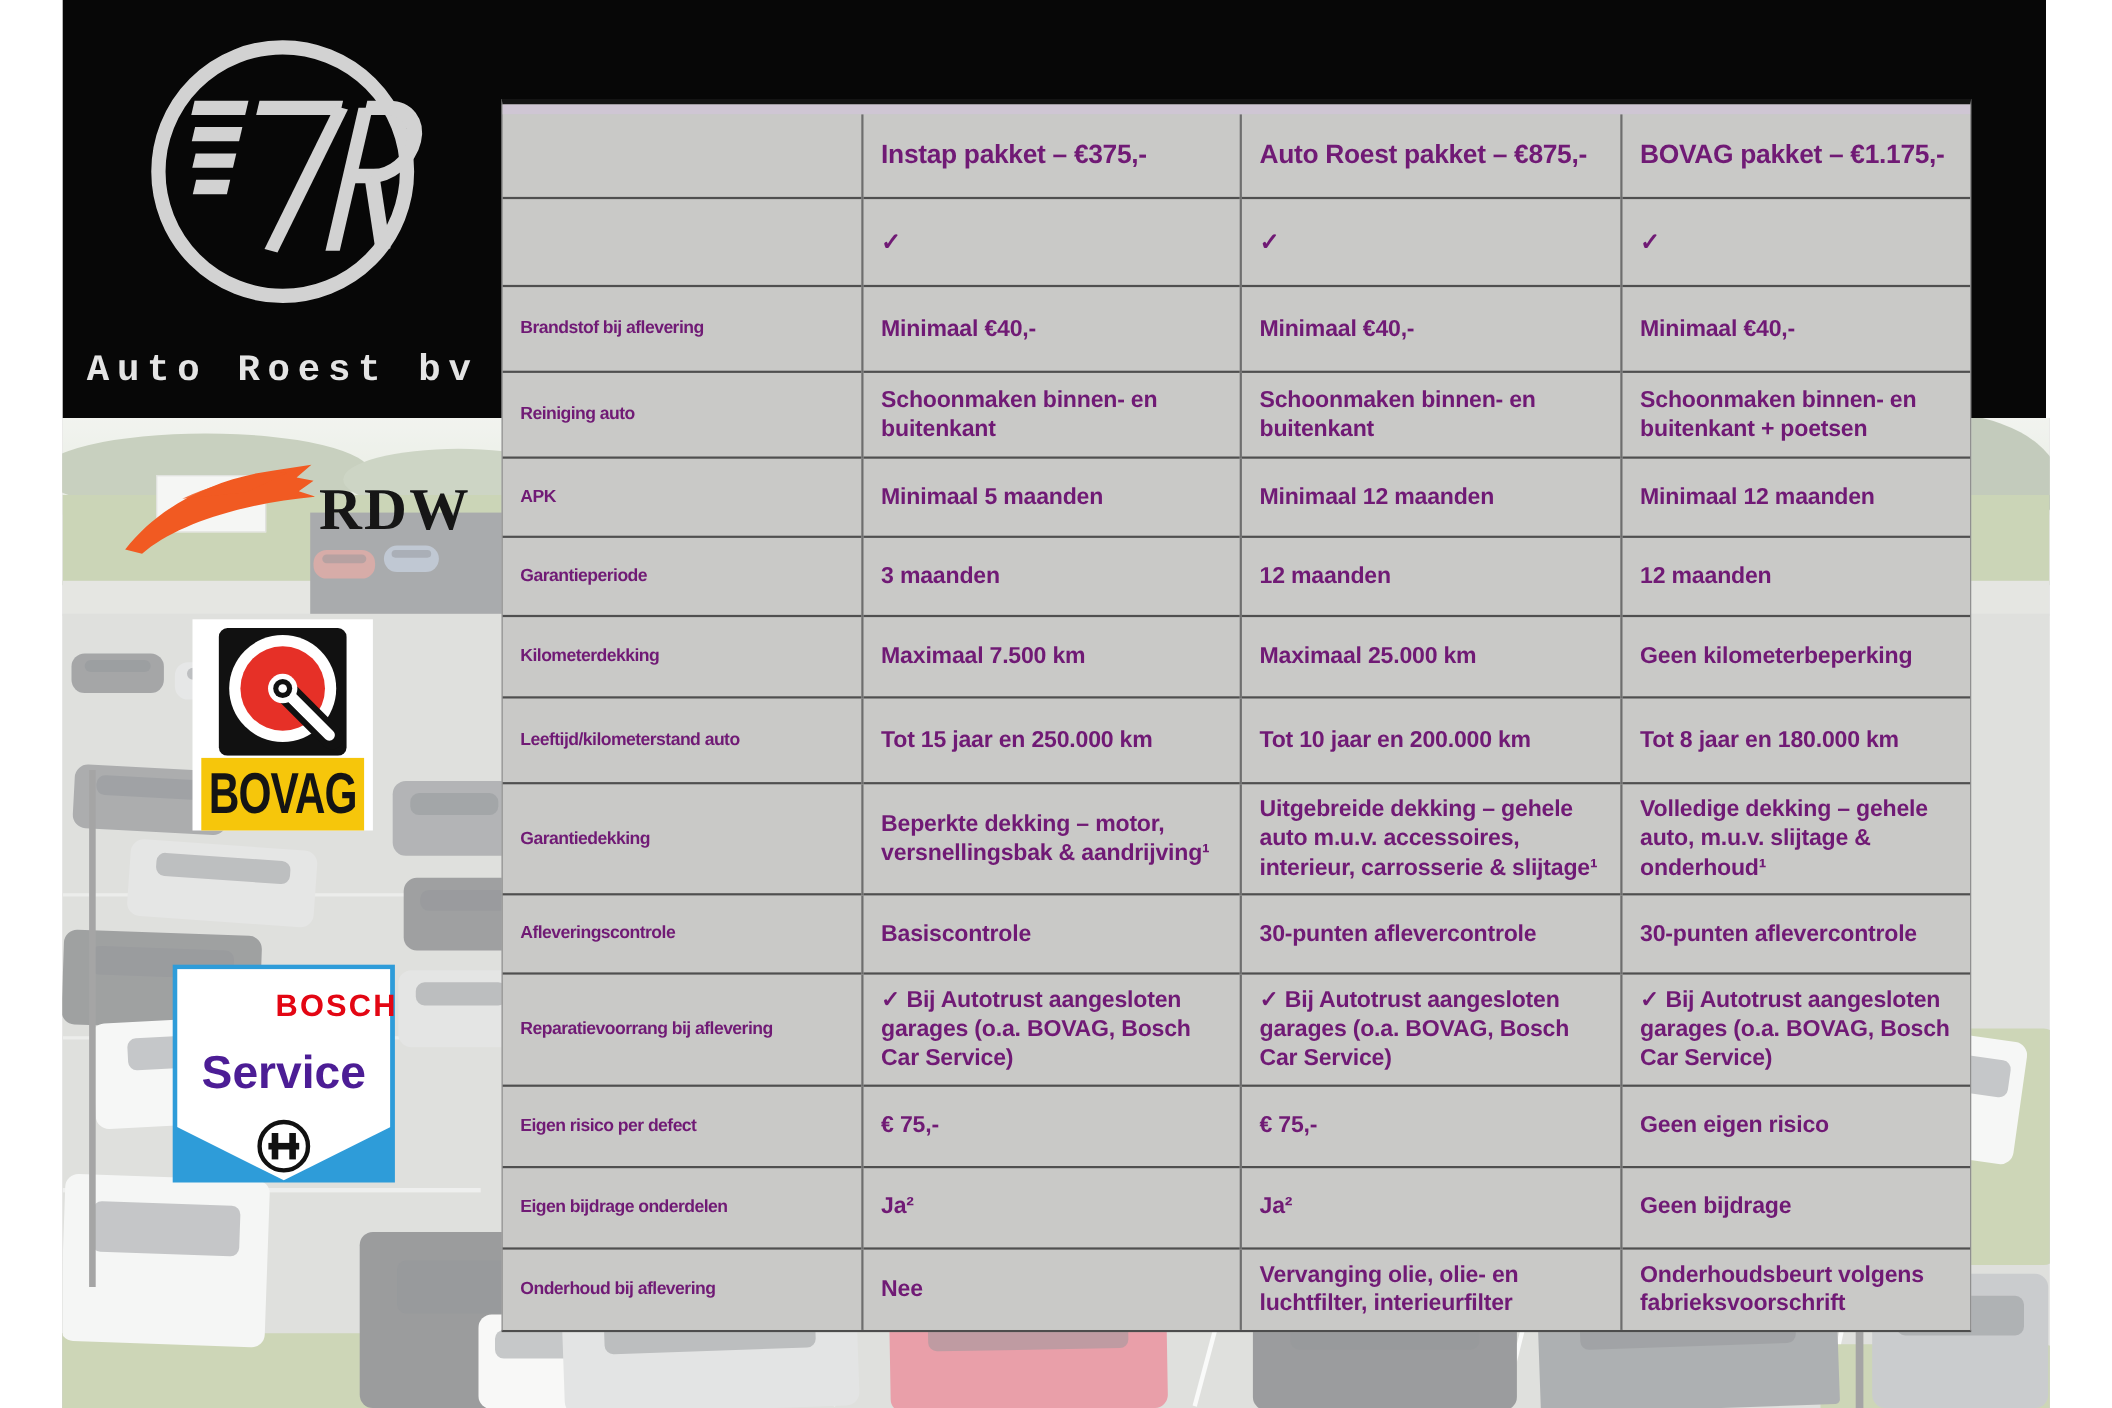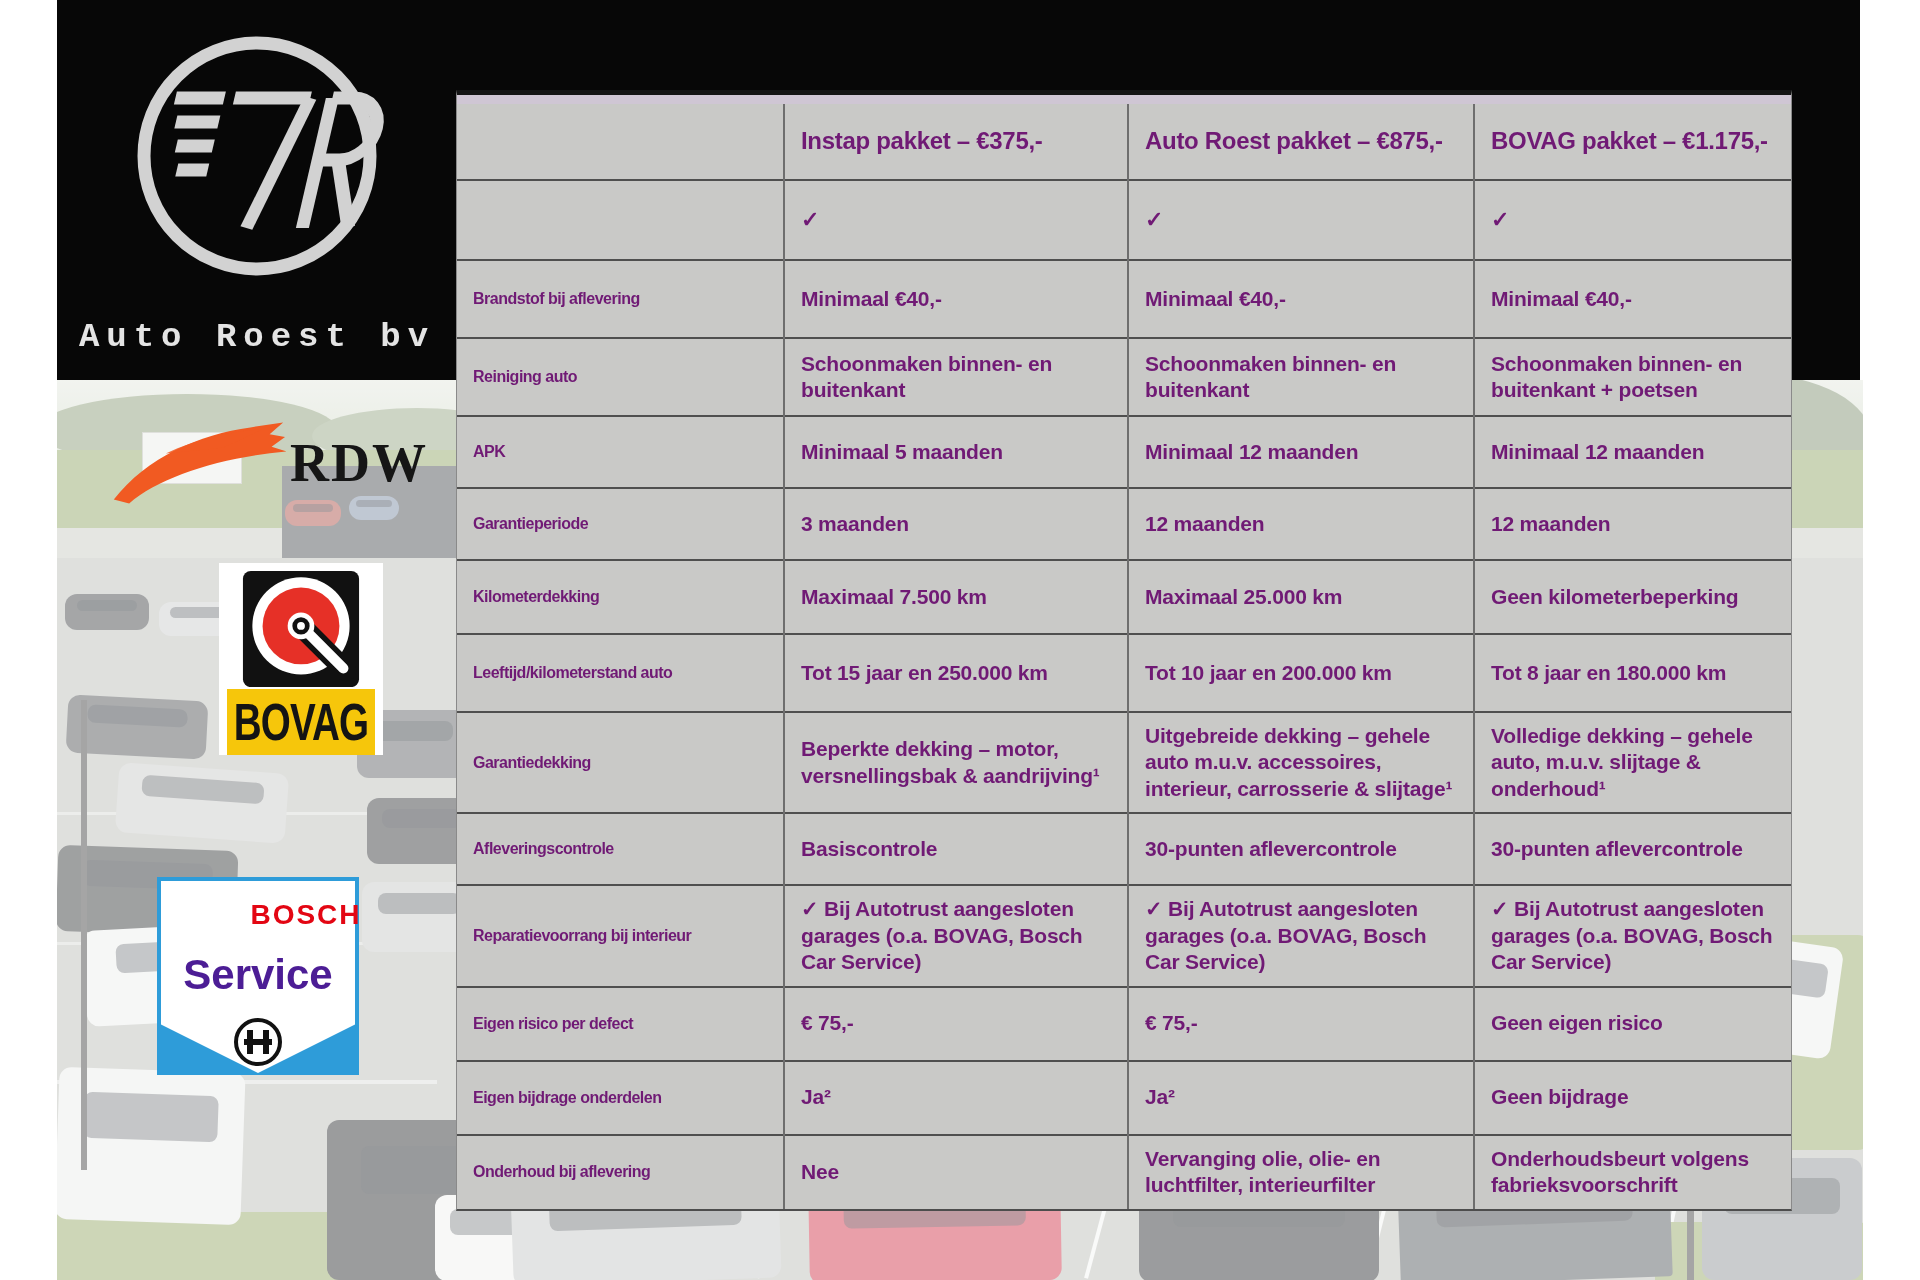--- a/index.html
+++ b/index.html
@@ -36,21 +36,21 @@
   .pole{background:#3c3c3c;}
   .car{position:absolute;border-radius:12px;}
   .car::before{content:'';position:absolute;left:14%;right:14%;top:16%;height:30%;
                background:rgba(24,29,37,.5);border-radius:8px;}
 
   
   .rdw{position:absolute;left:108px;top:408px;width:320px;height:110px;z-index:8;display:flex;align-items:center;}
   .rdw-text{font-family:"Liberation Serif",serif;font-weight:bold;font-size:54px;color:#161616;
             letter-spacing:2px;margin-left:4px;}
   .bovag{position:absolute;left:175px;top:563px;width:164px;height:192px;background:#ffffff;z-index:8;
-         display:flex;flex-direction:column;align-items:center;padding-top:8px;box-sizing:border-box;margin-left:44px;}
+         display:flex;flex-direction:column;align-items:center;padding-top:8px;box-sizing:border-box;}
   .bovag-band{width:148px;height:84px;background:#f6c60b;margin-top:2px;display:flex;align-items:center;
               justify-content:center;}
   .bovag-band span{font-size:42px;font-weight:bold;color:#141414;letter-spacing:-1px;transform:scale(.92,1.25);}
   .bosch{position:absolute;left:157px;top:877px;width:202px;height:198px;background:#2e9cd9;z-index:8;}
   .bosch-white{position:absolute;left:4px;top:4px;right:4px;bottom:0;background:#ffffff;
                clip-path:polygon(0 0,100% 0,100% 74%,50% 99%,0 74%);}
   .bosch-text1{position:absolute;left:0;top:22px;width:100%;text-align:center;color:#e30613;
                font-size:28px;font-weight:bold;letter-spacing:2px;padding-left:48px;}
   .bosch-text2{position:absolute;left:0;top:74px;width:100%;text-align:center;color:#4c1d95;
                font-size:42px;font-weight:bold;}
@@ -252,21 +252,21 @@
             <td>Uitgebreide dekking – gehele auto m.u.v. accessoires, interieur, carrosserie &amp; slijtage¹</td>
             <td>Volledige dekking – gehele auto, m.u.v. slijtage &amp; onderhoud¹</td>
           </tr>
           <tr style="height: 72px;">
             <th>Afleveringscontrole</th>
             <td>Basiscontrole</td>
             <td>30-punten aflevercontrole</td>
             <td>30-punten aflevercontrole</td>
           </tr>
           <tr style="height: 90px;">
-            <th>Reparatievoorrang bij interieur</th>
+            <th>Reparatievoorrang bij aflevering</th>
             <td>✓ Bij Autotrust aangesloten garages (o.a. BOVAG, Bosch Car Service)</td>
             <td>✓ Bij Autotrust aangesloten garages (o.a. BOVAG, Bosch Car Service)</td>
             <td>✓ Bij Autotrust aangesloten garages (o.a. BOVAG, Bosch Car Service)</td>
           </tr>
           <tr style="height: 74px;">
             <th>Eigen risico per defect</th>
             <td>€ 75,-</td>
             <td>€ 75,-</td>
             <td>Geen eigen risico</td>
           </tr>

